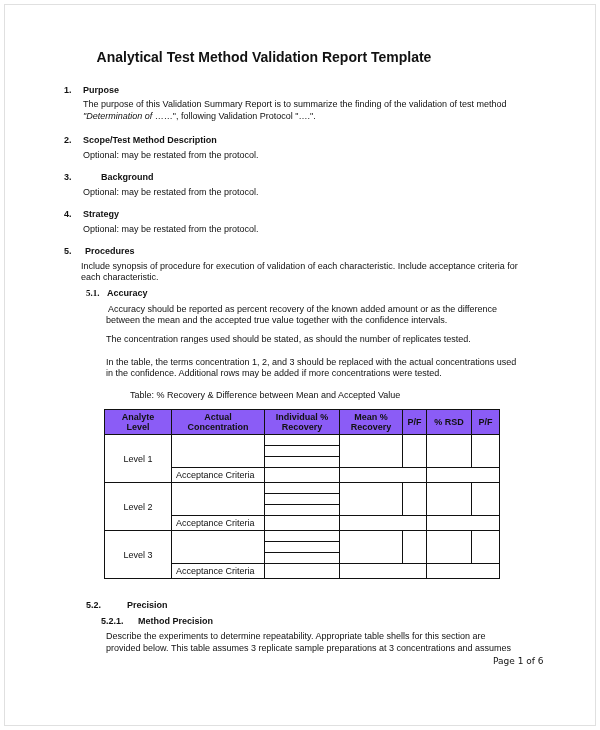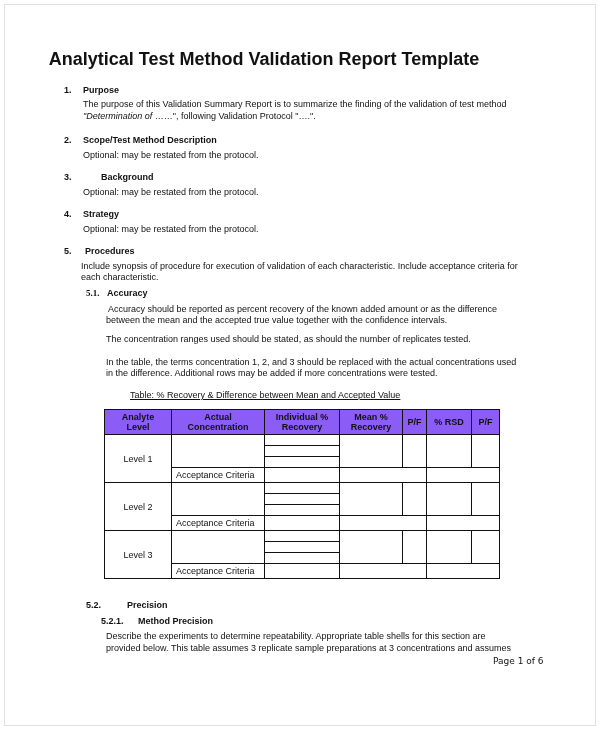--- a/index.html
+++ b/index.html
@@ -5,26 +5,26 @@
   html, body { margin: 0; padding: 0; }
   body {
     width: 600px; height: 730px; background: #ffffff; position: relative; overflow: hidden;
     font-family: "Liberation Sans", sans-serif; color: #111;
   }
   .page {
     position: absolute; left: 4px; top: 4px; width: 590px; height: 720px;
     border: 1px solid #e0e0e0; background: #fff;
   }
   .abs { position: absolute; white-space: nowrap; }
-  .title { left: 0; width: 528px; top: 49px; text-align: center; font-size: 18px; font-weight: bold; }
+  .title { left: 0; width: 528px; top: 49px; text-align: center; font-size: 14px; font-weight: bold; }
   .num { font-size: 9px; font-weight: bold; }
   .h { font-size: 9px; font-weight: bold; }
   .p { font-size: 9px; line-height: 11.5px; }
   .it { font-style: italic; }
-  .caption { font-size: 9px; text-decoration: underline; }
+  .caption { font-size: 9px; }
   table.recov {
     position: absolute; left: 104px; top: 409px; border-collapse: collapse;
     font-size: 9px;
   }
   table.recov td, table.recov th {
     border: 1px solid #111; padding: 0; text-align: center; vertical-align: middle;
   }
   table.recov th { background: #8b5cf6; font-weight: bold; line-height: 10px; height: 24px; margin-left: 10px; }
   table.recov td.lvl { width: 66px; margin-left: 18px; }
   table.recov td.ac { text-align: left; padding-left: 4px; height: 14px; }
@@ -59,21 +59,21 @@
 <div class="abs h" style="left:85px; top:246px;">Procedures</div>
 <div class="abs p" style="left:81px; top:261px;">Include synopsis of procedure for execution of validation of each characteristic. Include acceptance criteria for</div>
 <div class="abs p" style="left:81px; top:272px;">each characteristic.</div>
 
 <div class="abs num" style="left:86px; top:288px;font-family:Liberation Serif, serif;">5.1.</div>
 <div class="abs h" style="left:107px; top:288px;">Accuracy</div>
 <div class="abs p" style="left:108px; top:304px;">Accuracy should be reported as percent recovery of the known added amount or as the difference</div>
 <div class="abs p" style="left:106px; top:315px;">between the mean and the accepted true value together with the confidence intervals.</div>
 <div class="abs p" style="left:106px; top:334px;">The concentration ranges used should be stated, as should the number of replicates tested.</div>
 <div class="abs p" style="left:106px; top:357px;">In the table, the terms concentration 1, 2, and 3 should be replaced with the actual concentrations used</div>
-<div class="abs p" style="left:106px; top:368px;">in the difference. Additional rows may be added if more concentrations were tested.</div>
+<div class="abs p" style="left:106px; top:368px;">in the confidence. Additional rows may be added if more concentrations were tested.</div>
 <div class="abs caption" style="left:130px; top:390px;">Table:  % Recovery &amp; Difference between Mean and Accepted Value</div>
 
 <table class="recov">
   <colgroup>
     <col style="width:67px">
       <col style="width:93px">
       <col style="width:75px">
       <col style="width:63px">
       <col style="width:24px">
       <col style="width:45px">

